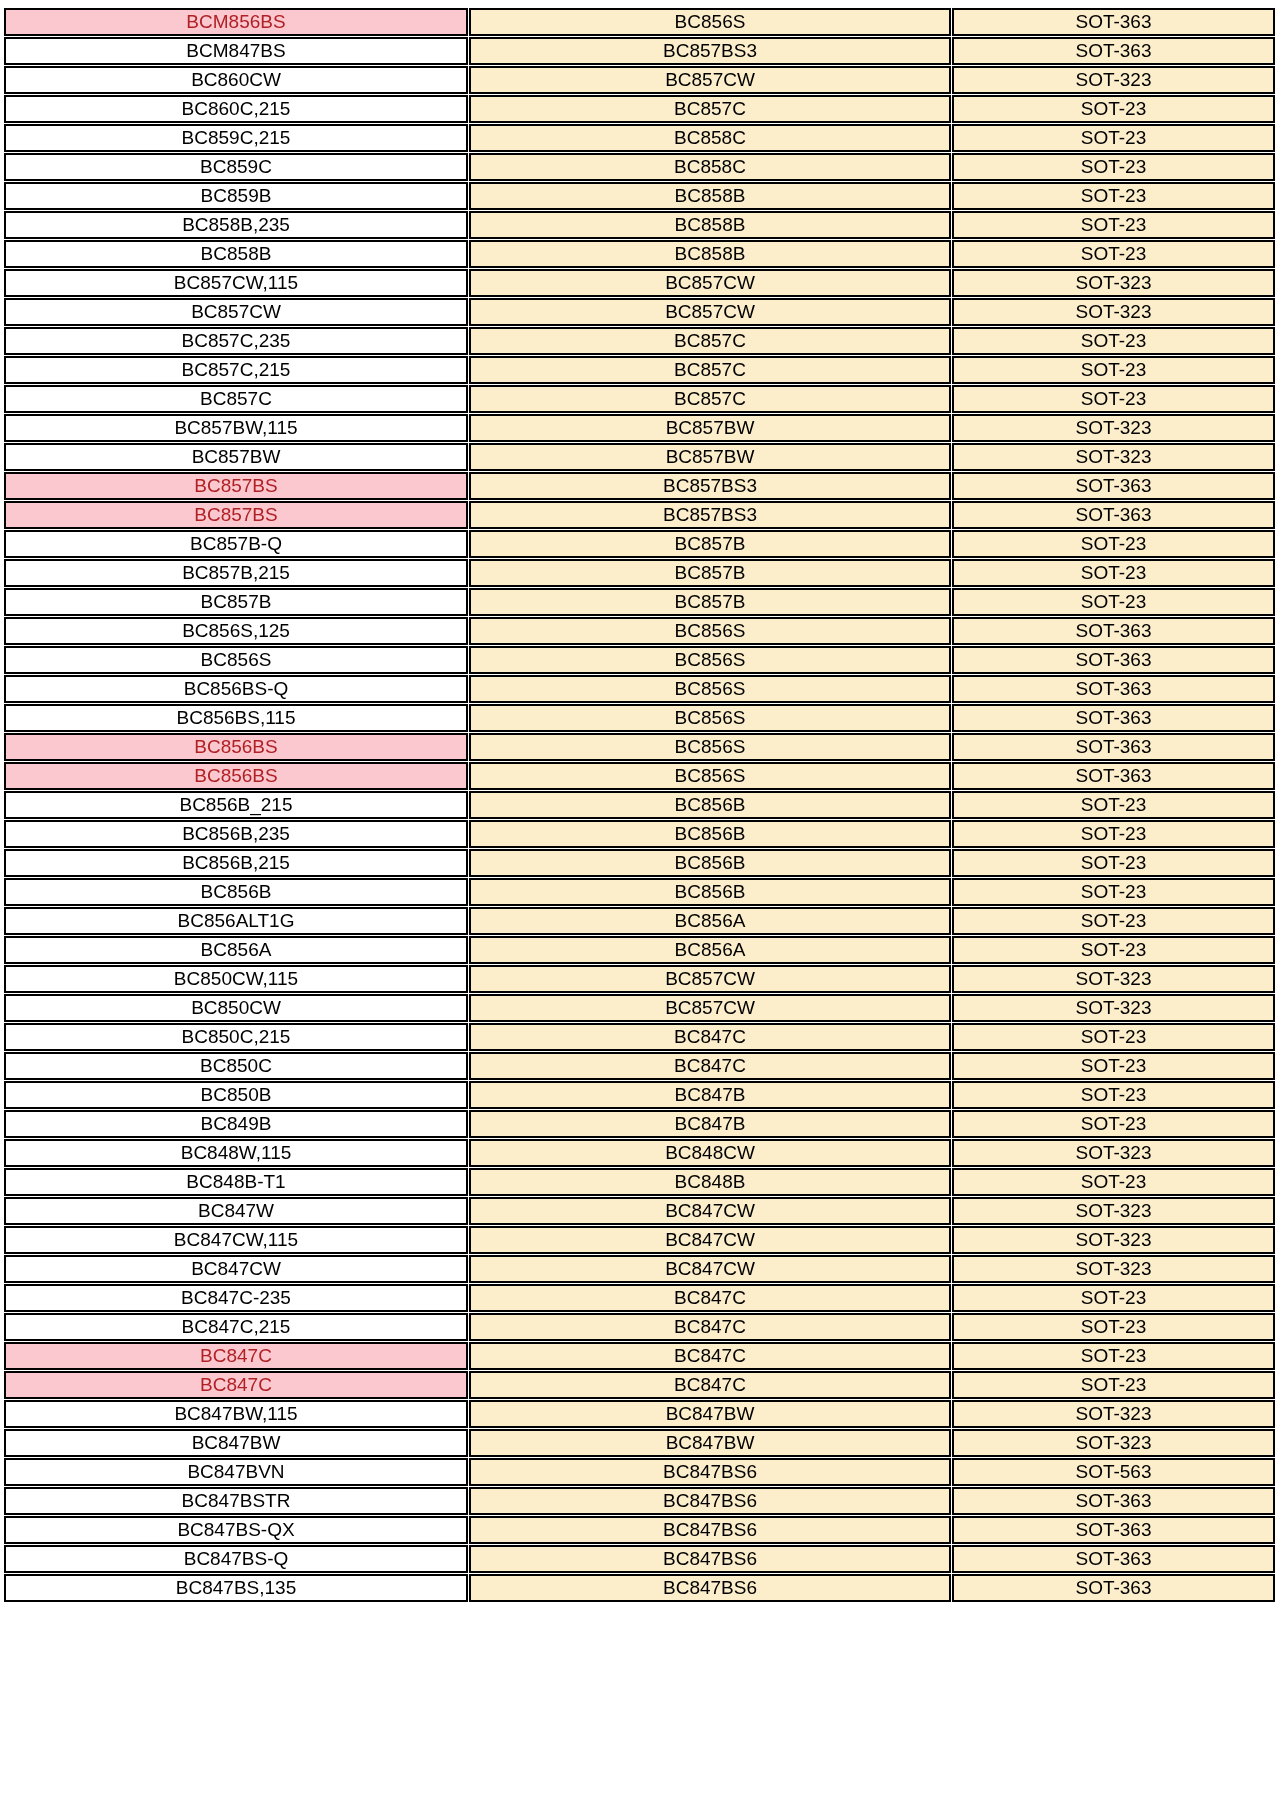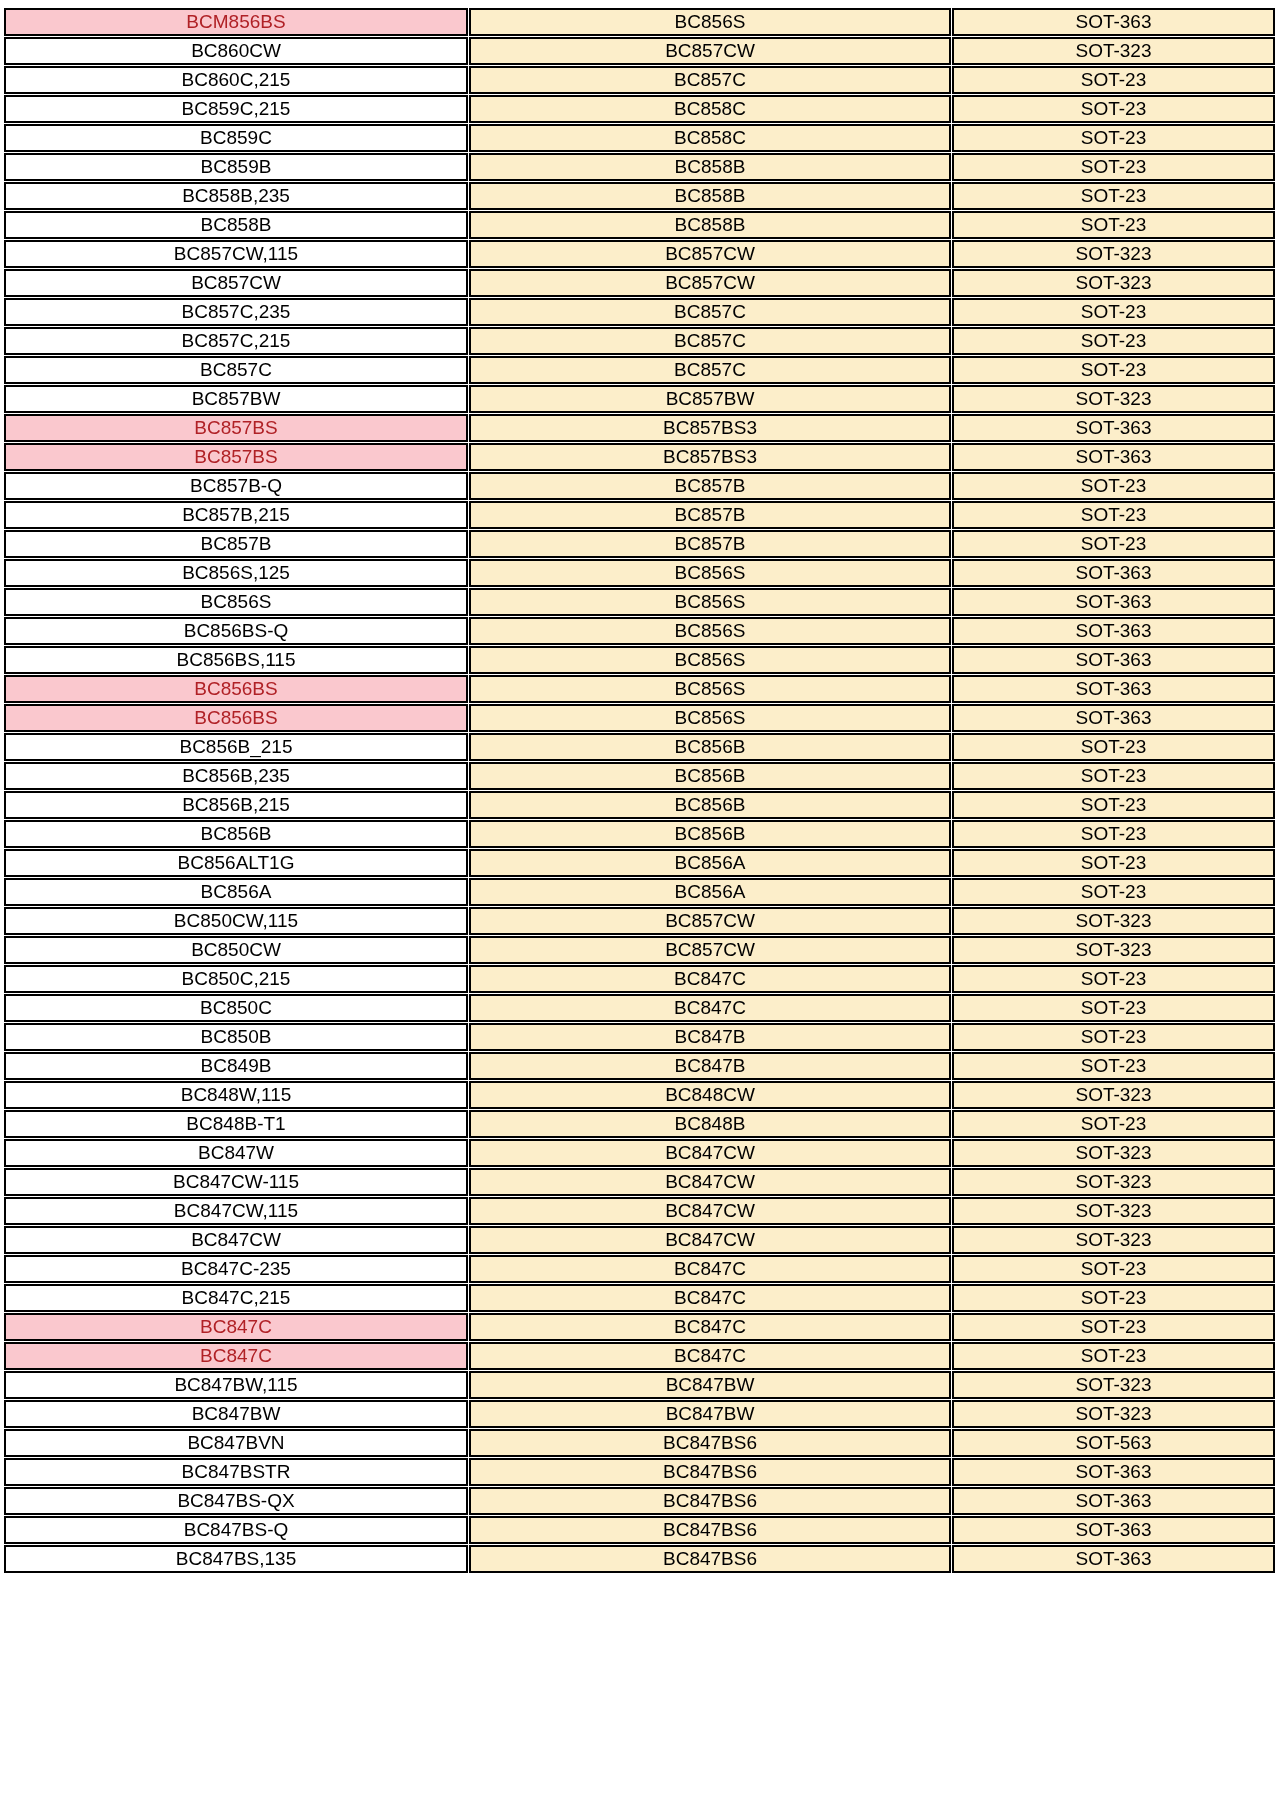--- a/index.html
+++ b/index.html
@@ -50,20 +50,25 @@
       <col style="width:482px">
       <col style="width:323px">
     </colgroup>
     <tbody>
         <tr>
           <td class="part-cell hl">BCM856BS</td>
           <td class="ref-cell">BC856S</td>
           <td class="ref-cell">SOT-363</td>
         </tr>
         <tr>
+          <td class="part-cell">BCM847BS</td>
+          <td class="ref-cell">BC857BS3</td>
+          <td class="ref-cell">SOT-363</td>
+        </tr>
+        <tr>
           <td class="part-cell">BC860CW</td>
           <td class="ref-cell">BC857CW</td>
           <td class="ref-cell">SOT-323</td>
         </tr>
         <tr>
           <td class="part-cell">BC860C,215</td>
           <td class="ref-cell">BC857C</td>
           <td class="ref-cell">SOT-23</td>
         </tr>
         <tr>
@@ -110,20 +115,25 @@
           <td class="part-cell">BC857C,215</td>
           <td class="ref-cell">BC857C</td>
           <td class="ref-cell">SOT-23</td>
         </tr>
         <tr>
           <td class="part-cell">BC857C</td>
           <td class="ref-cell">BC857C</td>
           <td class="ref-cell">SOT-23</td>
         </tr>
         <tr>
+          <td class="part-cell">BC857BW,115</td>
+          <td class="ref-cell">BC857BW</td>
+          <td class="ref-cell">SOT-323</td>
+        </tr>
+        <tr>
           <td class="part-cell">BC857BW</td>
           <td class="ref-cell">BC857BW</td>
           <td class="ref-cell">SOT-323</td>
         </tr>
         <tr>
           <td class="part-cell hl">BC857BS</td>
           <td class="ref-cell">BC857BS3</td>
           <td class="ref-cell">SOT-363</td>
         </tr>
         <tr>
@@ -241,25 +251,20 @@
           <td class="ref-cell">BC848CW</td>
           <td class="ref-cell">SOT-323</td>
         </tr>
         <tr>
           <td class="part-cell">BC848B-T1</td>
           <td class="ref-cell">BC848B</td>
           <td class="ref-cell">SOT-23</td>
         </tr>
         <tr>
           <td class="part-cell">BC847W</td>
-          <td class="ref-cell">BC847CW</td>
-          <td class="ref-cell">SOT-323</td>
-        </tr>
-        <tr>
-          <td class="part-cell">BC847CW-115</td>
           <td class="ref-cell">BC847CW</td>
           <td class="ref-cell">SOT-323</td>
         </tr>
         <tr>
           <td class="part-cell">BC847CW,115</td>
           <td class="ref-cell">BC847CW</td>
           <td class="ref-cell">SOT-323</td>
         </tr>
         <tr>
           <td class="part-cell">BC847CW</td>

